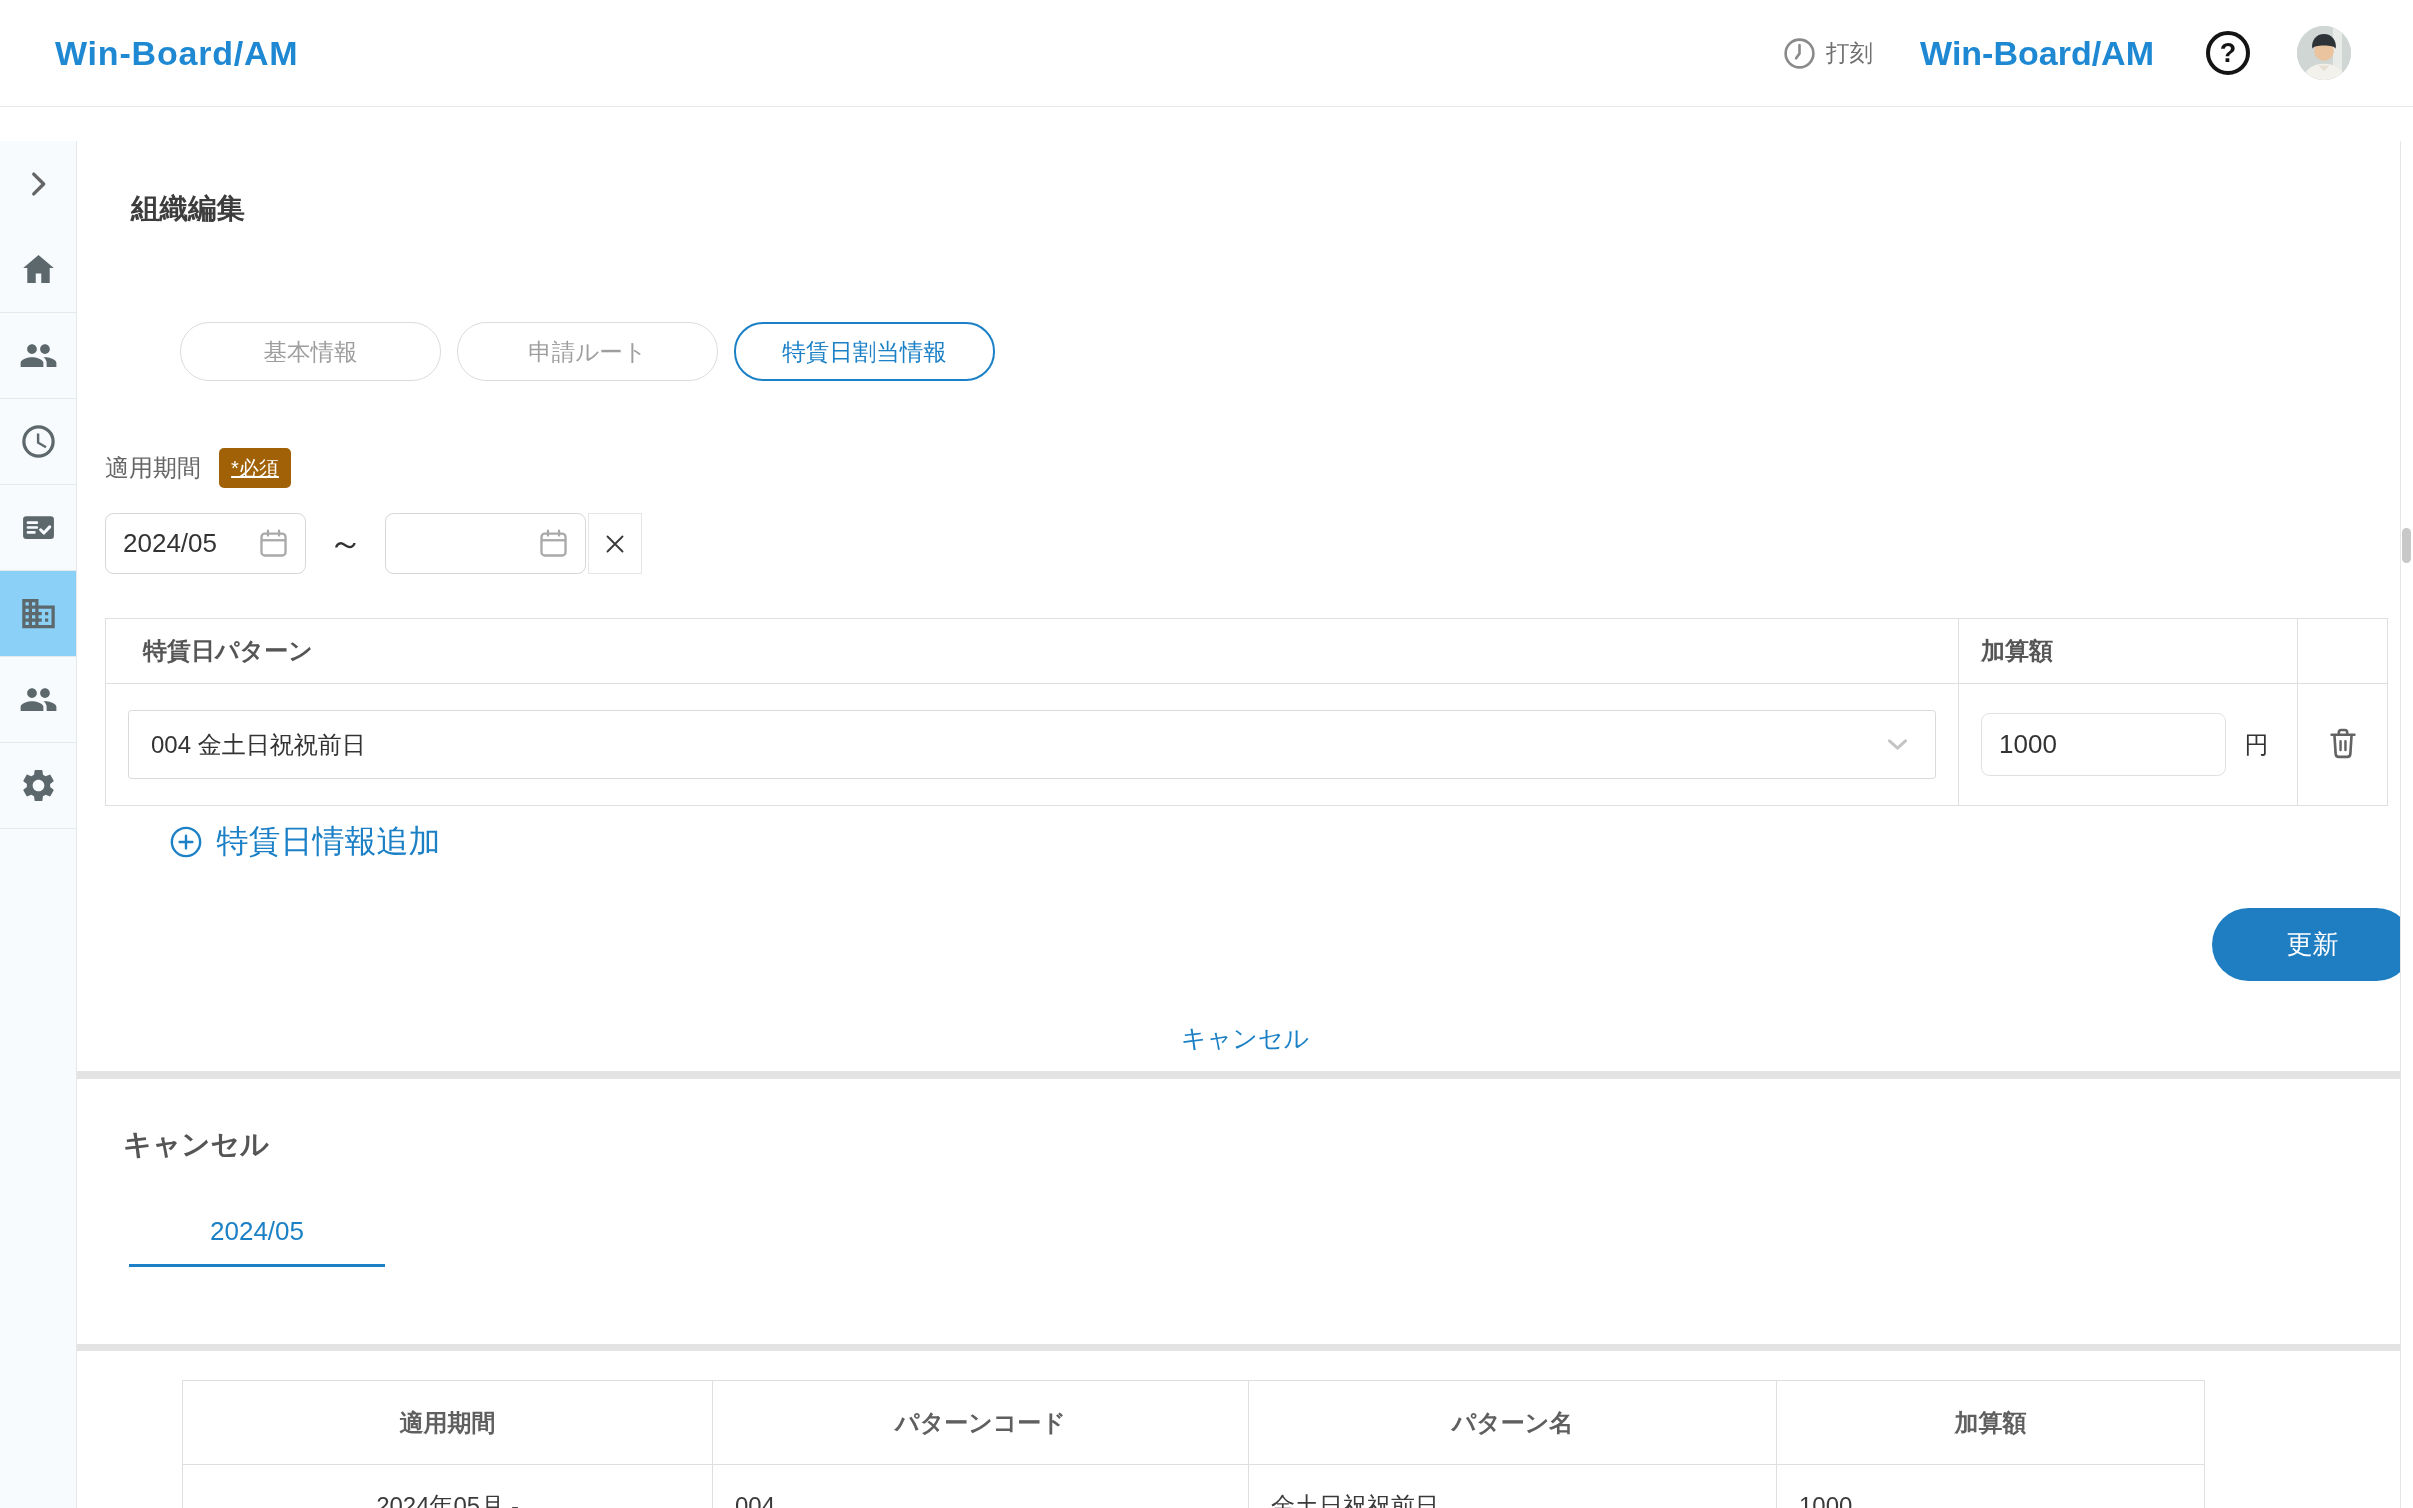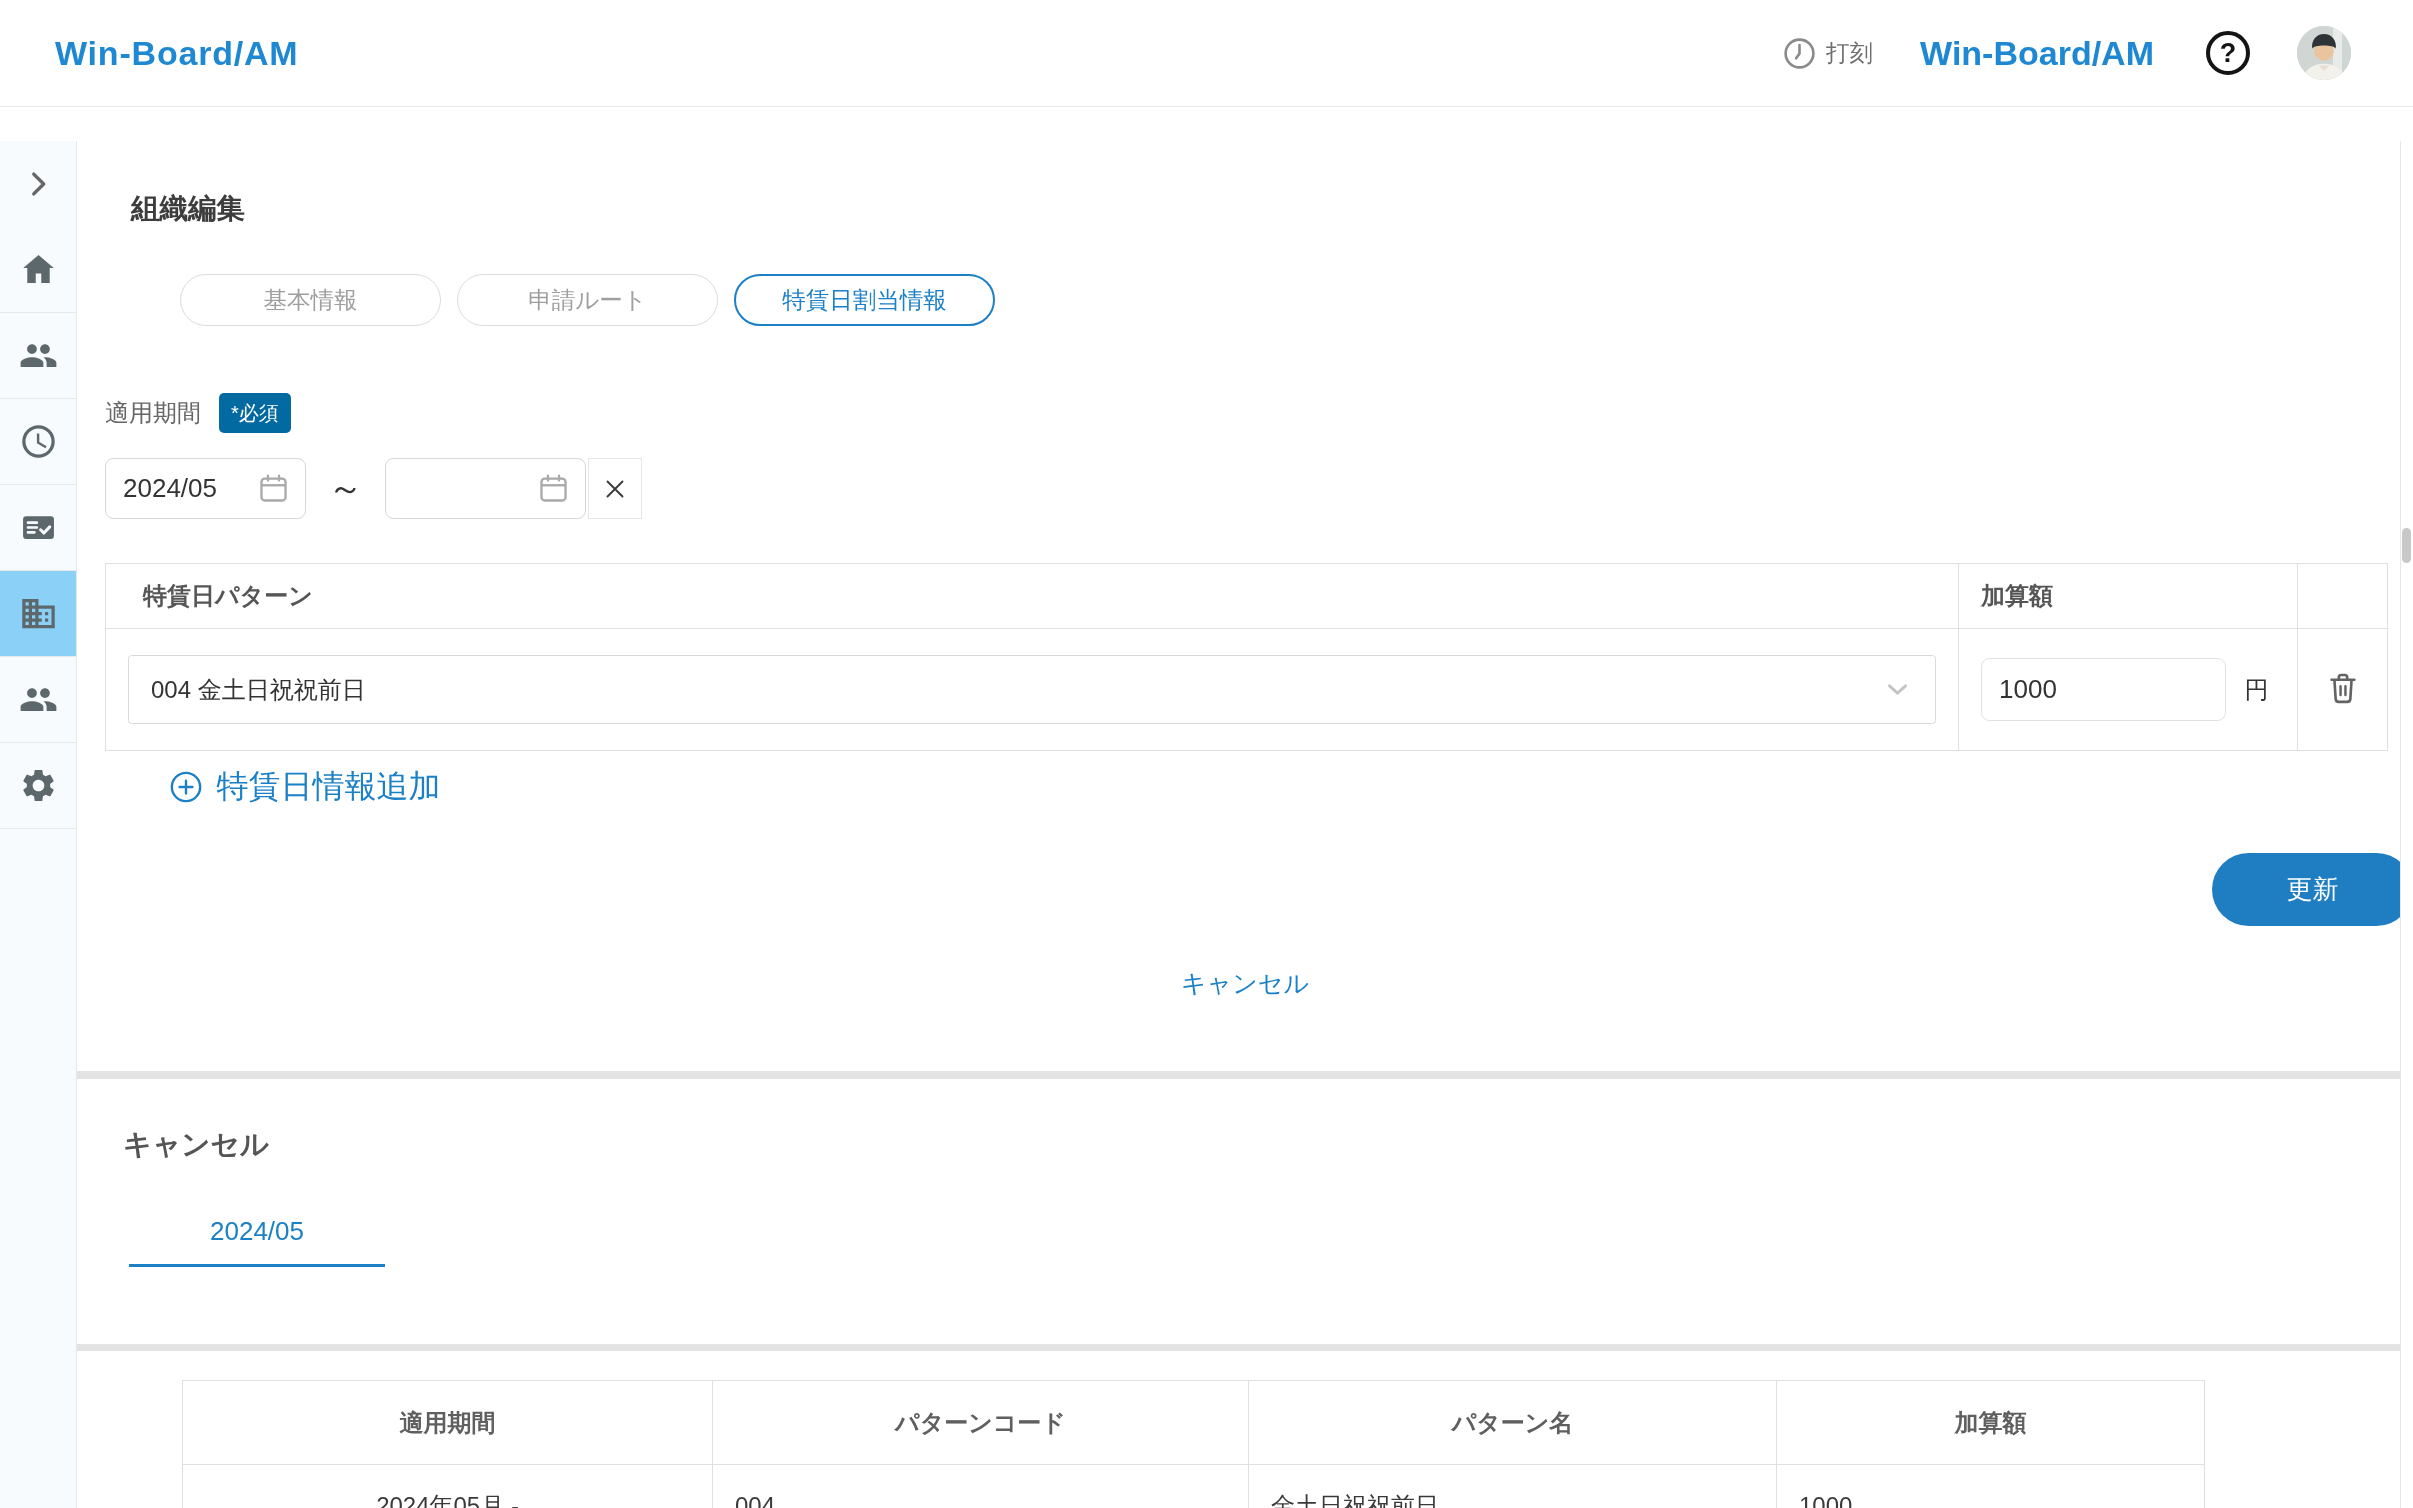--- a/index.html
+++ b/index.html
@@ -43,27 +43,27 @@
   
   .form-card{height:930px;overflow:hidden;}
   .divider1{height:8.4px;background:#e3e3e3;}
   .history-card{height:265px;overflow:hidden;}
   .divider2{height:6.7px;background:#e3e3e3;}
   .table-card{height:191px;overflow:hidden;}
 
   
   .page-title{margin:49px 0 0 54px;font-size:28.5px;font-weight:bold;color:#3d3d3d;}
   .tabs{display:flex;gap:16px;margin:46px 0 0 103px;}
-  .tab{width:261px;height:52px;border:1.7px solid #dcdcdc;border-radius:29px;background:#fff;
-       font-size:23.5px;color:#9e9e9e;display:flex;align-items:center;justify-content:center;cursor:pointer;}
+  .tab{width:261px;height:59px;border:1.7px solid #dcdcdc;border-radius:29px;background:#fff;
+       font-size:23.5px;color:#9e9e9e;display:flex;align-items:center;justify-content:center;cursor:pointer;margin-top:48px;}
   .tab.active{border:2.5px solid var(--primary);color:var(--primary);}
 
   .field-label-row{display:flex;align-items:center;margin:67px 0 0 28px;}
   .field-label{font-size:24px;color:#666;}
-  .req-badge{margin-left:18.4px;background:#0369a1;color:#fff;font-size:20px;border-radius:5px;padding:6.7px 11.7px;}
+  .req-badge{margin-left:18.4px;background:#a16207;color:#fff;font-size:20px;border-radius:5px;padding:6.7px 11.7px;text-decoration:underline;}
 
   .date-row{display:flex;align-items:center;margin:25px 0 0 28px;}
   .date-input{width:201px;height:61px;border:1.7px solid #d6d6d6;border-radius:8.4px;background:#fff;
               display:flex;align-items:center;padding:0 13.4px 0 17px;cursor:text;}
   .date-input input{border:0;outline:0;flex:1;min-width:0;font-size:26px;color:#333;background:transparent;}
   .cal-icon{width:37px;height:37px;color:#a9a9a9;flex:0 0 37px;}
   .tilde{font-size:35px;color:#333;margin:0 22px;}
   .clear-btn{width:54px;height:61px;margin-left:1.7px;border:1.7px solid #e6e6e6;background:#fff;
              display:flex;align-items:center;justify-content:center;cursor:pointer;}
   .clear-btn svg{width:30px;height:30px;color:#3a3a3a;}

